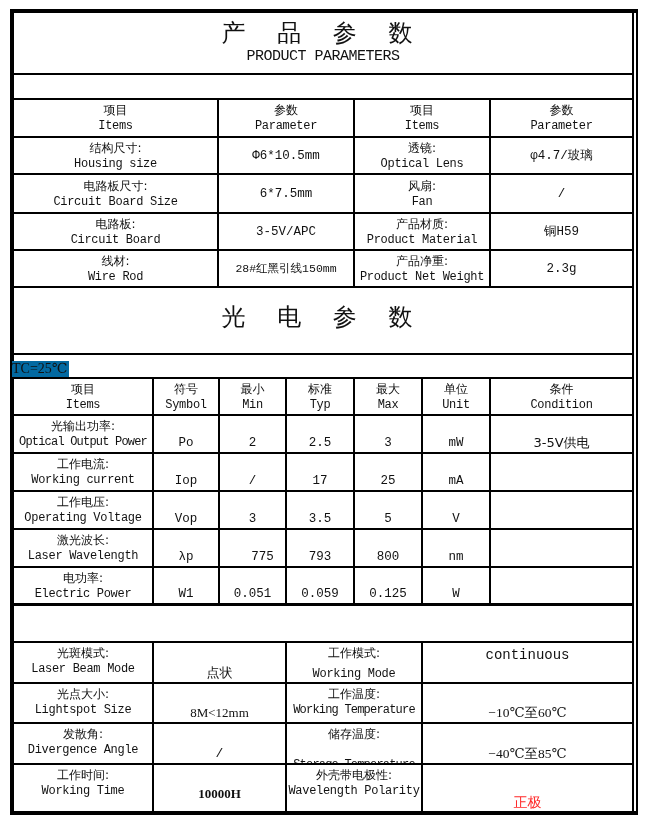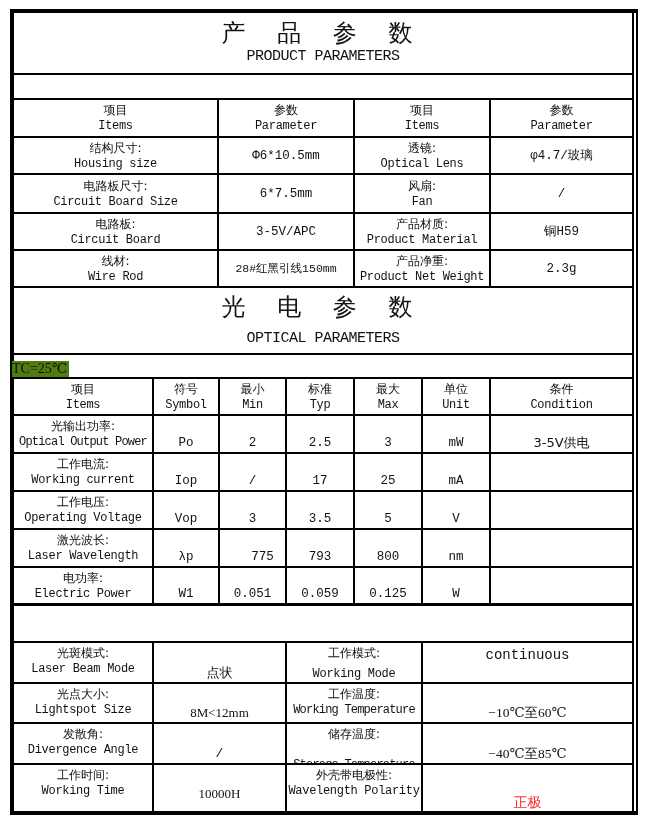--- a/index.html
+++ b/index.html
@@ -128,24 +128,23 @@
 </div>
 <div class="cell val" style="left:219px;top:251px;width:134px;height:35px;font-size:11.5px;">28#红黑引线150mm</div>
 <div class="cell" style="left:355px;top:251px;width:134px;height:35px;">
   <span class="zh">产品净重:</span>
   <span class="en">Product Net Weight</span>
 </div>
 <div class="cell val" style="left:491px;top:251px;width:141px;height:35px;">2.3g</div>
 
 <div class="cell" style="left:14px;top:288px;width:618px;height:65px;border-radius:26px;">
   <span class="title-zh" style="margin-bottom:8px;">光 电 参 数</span>
-  <span class="title-en">OPTICAL PARAMETERS</span>
-</div>
-
-<div class="abs" style="left:12px;top:361px;font-family:'Liberation Serif','DejaVu Serif',serif;font-size:14px;line-height:16px;background:#4d7c0f;padding-right:2px;">TC=25℃</div>
+</div>
+
+<div class="abs" style="left:12px;top:361px;font-family:'Liberation Serif','DejaVu Serif',serif;font-size:14px;line-height:16px;background:#0369a1;padding-right:2px;">TC=25℃</div>
 
 <div class="cell" style="left:14px;top:379px;width:138px;height:35px;">
   <span class="zh">项目</span>
   <span class="en">Items</span>
 </div>
 <div class="cell" style="left:154px;top:379px;width:64px;height:35px;">
   <span class="zh">符号</span>
   <span class="en">Symbol</span>
 </div>
 <div class="cell" style="left:220px;top:379px;width:65px;height:35px;">
@@ -271,19 +270,19 @@
     <span class="en" style="letter-spacing:-0.8px;">Storage Temperature</span>
   </div>
   <div class="cell bottom" style="left:423px;top:724px;width:209px;height:39px;font-family:'Liberation Serif','DejaVu Serif',serif;font-size:13.5px;">−40℃至85℃</div>
 </div>
 
 <div>
   <div class="cell" style="left:14px;top:765px;width:138px;height:46px;justify-content:flex-start;padding-top:2px;">
     <span class="zh">工作时间:</span>
     <span class="en">Working Time</span>
   </div>
-  <div class="cell bottom" style="left:154px;top:765px;width:131px;height:38px;font-family:'Liberation Serif','DejaVu Serif',serif;font-size:13px;">10000H</div>
+  <div class="cell bottom" style="left:154px;top:765px;width:131px;height:38px;font-family:'Liberation Serif','DejaVu Serif',serif;font-size:13px;font-weight:bold;">10000H</div>
   <div class="cell" style="left:287px;top:765px;width:134px;height:46px;justify-content:flex-start;padding-top:2px;">
     <span class="zh">外壳带电极性:</span>
     <span class="en">Wavelength Polarity</span>
   </div>
   <div class="cell bottom red" style="left:423px;top:765px;width:209px;height:46px;font-size:14px;">正极</div>
 </div>
 
 </body></html>

